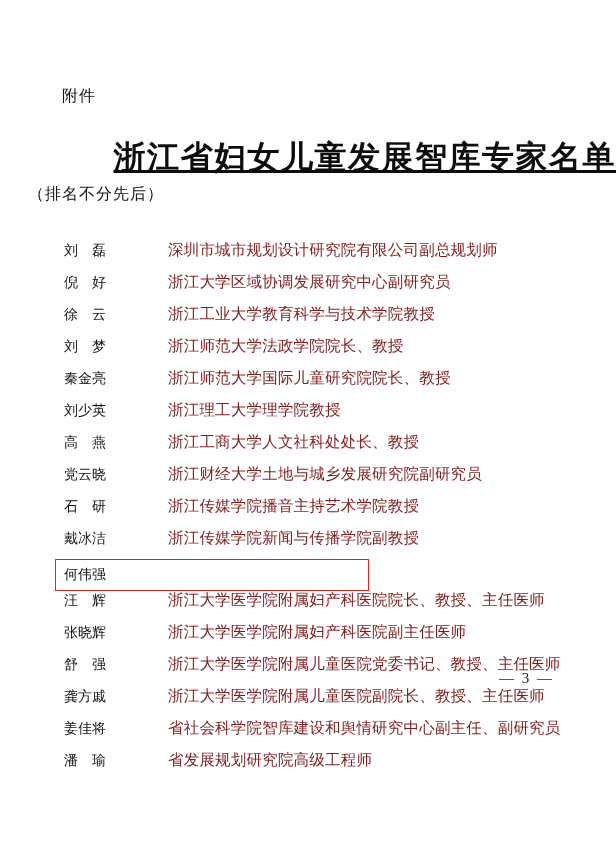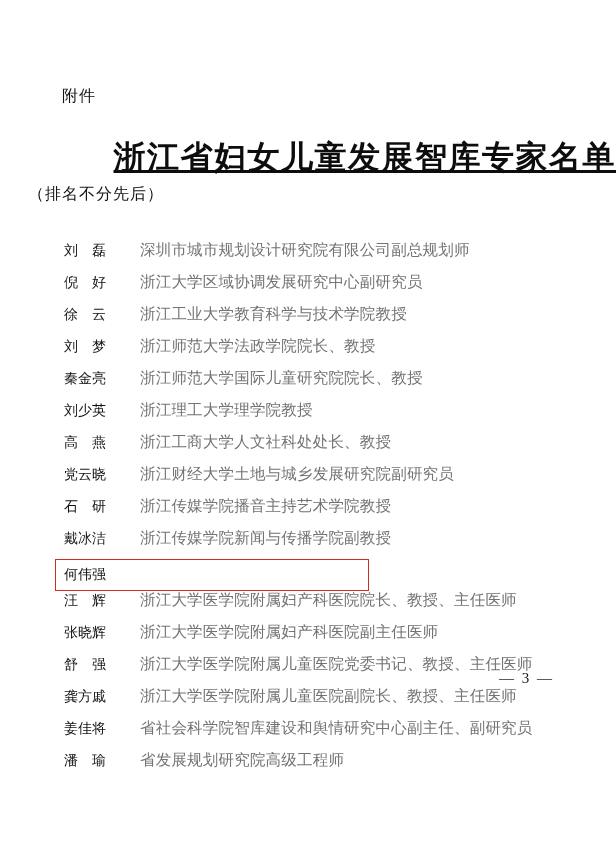--- a/index.html
+++ b/index.html
@@ -68,23 +68,24 @@
   .entry .name {
     width: 76px;
     flex: 0 0 76px;
     font-size: 14px;
     letter-spacing: 0px;
     color: #111111;
     white-space: nowrap;
   }
   .entry .desc {
     font-size: 15.5px;
-    color: #737373;
+    color: #7f1d1d;
     letter-spacing: 0.2px;
     white-space: nowrap;
+    margin-left: 28px;
   }
   .entry.highlighted {
     outline: 1.6px solid #d42a22;
     outline-offset: 0;
     margin-left: -6px;
     padding-left: 8px;
     width: 312px;
     box-sizing: border-box;
     height: 30px;
     display: flex;

